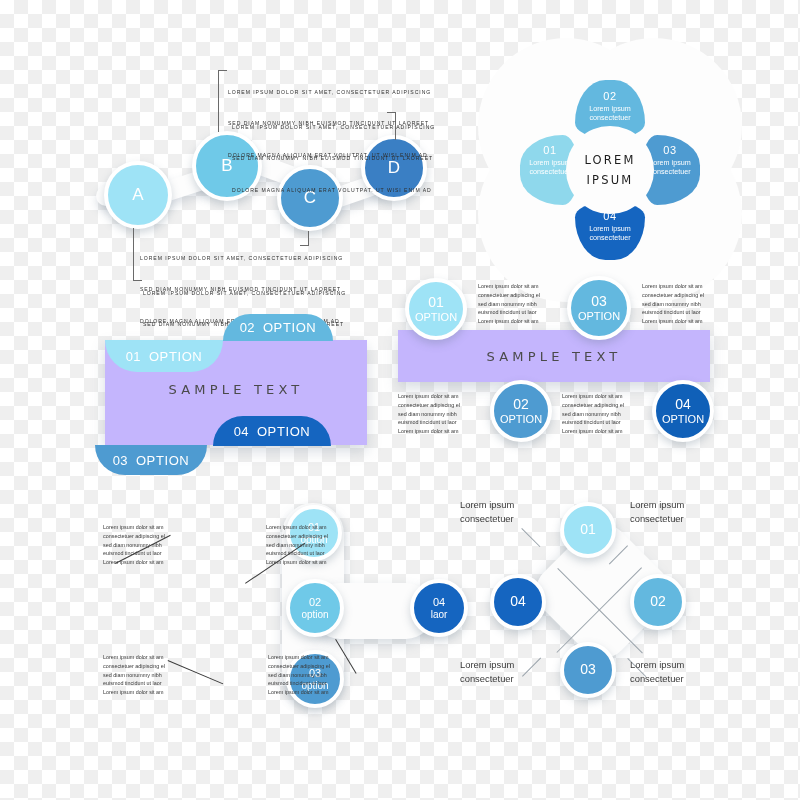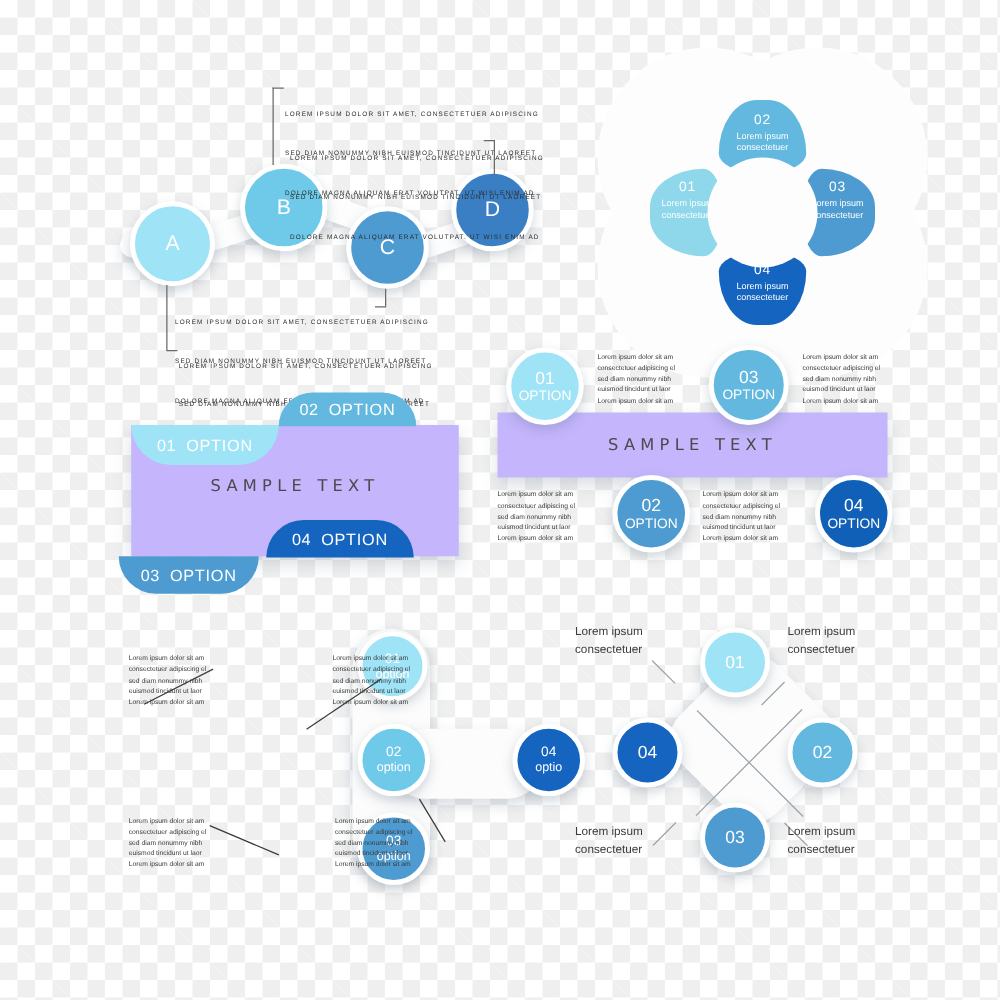--- a/index.html
+++ b/index.html
@@ -183,20 +183,24 @@
       <div class="pt" style="white-space:pre;">Lorem ipsum
 consectetuer</div>
     </div>
     <div class="petal-label" style="left:112px;top:62px;width:72px;">
       <div class="pn">03</div>
       <div class="pt" style="white-space:pre;">Lorem ipsum
 consectetuer</div>
     </div>
 
     <div class="donut-hole"></div>
+    <div class="donut-center">
+      <div>LOREM</div>
+      <div>IPSUM</div>
+    </div>
   </div>
 
   <div class="abs" style="left:95px;top:312px;width:300px;height:165px;">
 
     <div class="banner" style="left:10px;top:28px;width:262px;height:105px;">
       <div class="sample" style="top:42px;">SAMPLE TEXT</div>
     </div>
 
     <div class="tab tab-up" style="left:128px;top:2px;width:110px;height:27px;background:#63B8DF;">
       <span class="tn">02</span>
@@ -277,21 +281,21 @@
     <div class="node" style="left:196px;top:84px;width:58px;height:58px;background:#6FC9E8;">
       <span class="num" style="font-size:11px;">02</span>
       <span class="sub" style="font-size:10px;">option</span>
     </div>
     <div class="node" style="left:196px;top:155px;width:58px;height:58px;background:#4E9BD1;">
       <span class="num" style="font-size:11px;">03</span>
       <span class="sub" style="font-size:10px;">option</span>
     </div>
     <div class="node" style="left:320px;top:84px;width:58px;height:58px;background:#1565C0;">
       <span class="num" style="font-size:11px;">04</span>
-      <span class="sub" style="font-size:10px;">optio</span>
+      <span class="sub" style="font-size:10px;">laor</span>
     </div>
 
     <div class="conn" style="left:25px;top:68px;width:62px;transform:rotate(-27deg);"></div>
     <div class="conn" style="left:155px;top:88px;width:72px;transform:rotate(-34deg);"></div>
     <div class="conn" style="left:78px;top:165px;width:60px;transform:rotate(23deg);"></div>
     <div class="conn" style="left:246px;top:144px;width:40px;transform:rotate(59deg);"></div>
 
     <div class="minitext" style="left:13px;top:28px;">Lorem ipsum dolor sit am
 consectetuer adipiscing el
 sed diam nonummy nibh

